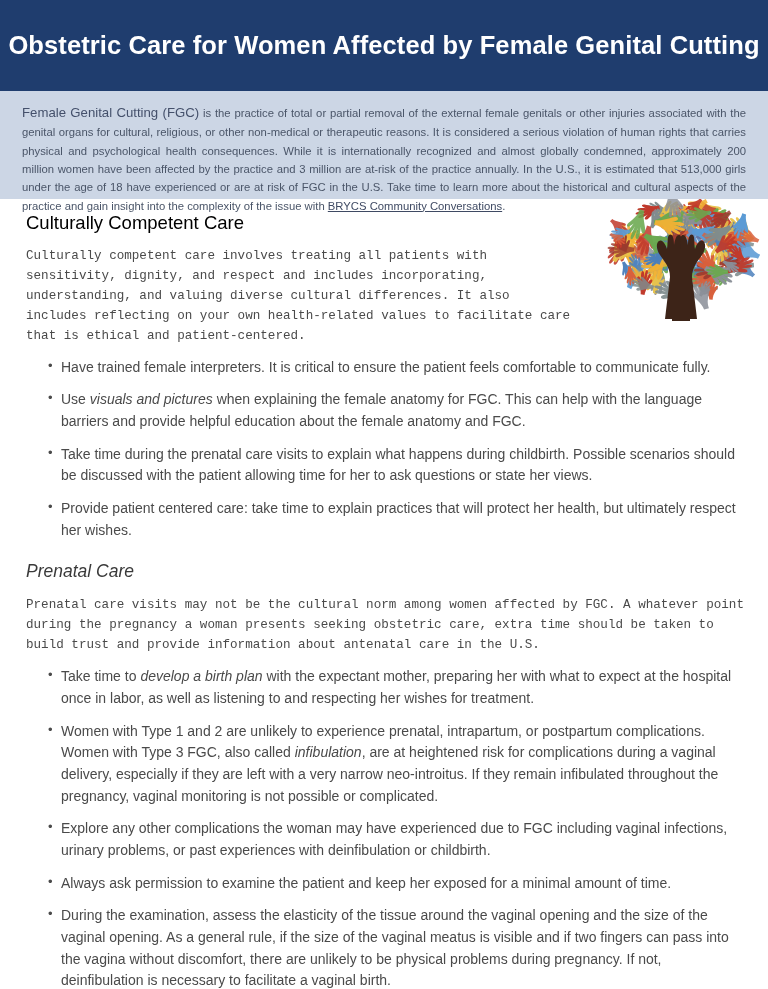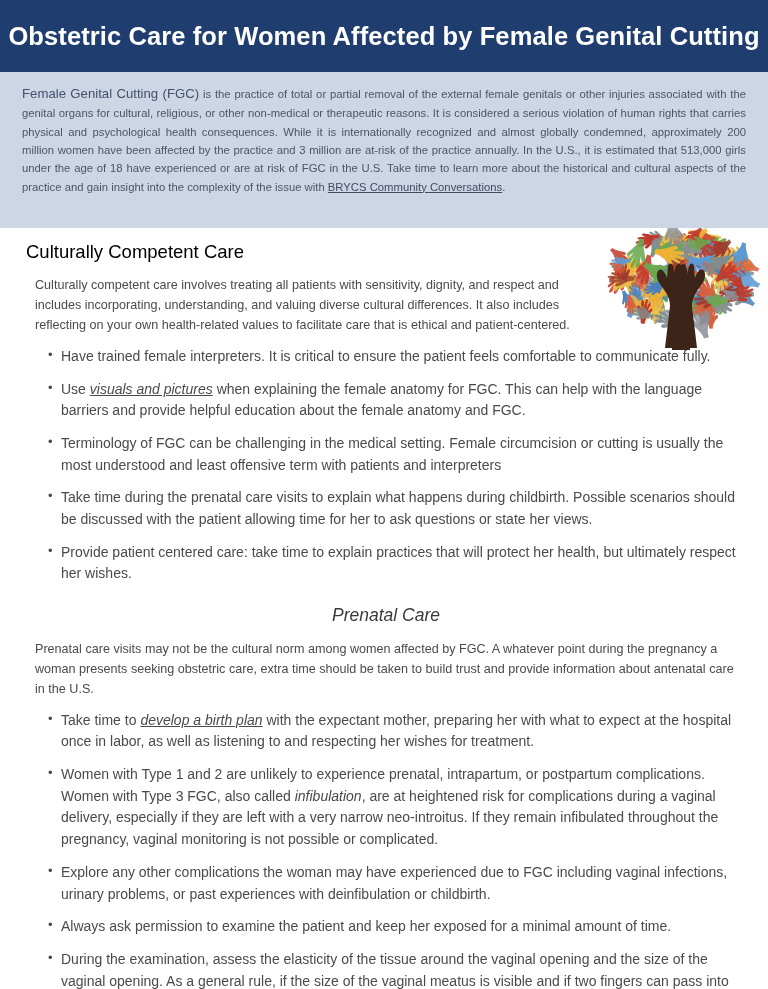--- a/index.html
+++ b/index.html
@@ -12,21 +12,21 @@
     height: 989px;
     overflow: hidden;
     font-family: "Liberation Sans", sans-serif;
     color: #3f3f3f;
     position: relative;
   }
 
   
   .title-band {
     background: #1f3d6e;
-    height: 72px;
+    height: 91px;
     display: flex;
     align-items: center;
     justify-content: center;
     padding: 0 24px;
     box-sizing: border-box;
   }
   .title-band .doc-title {
     color: #ffffff;
     font-size: 25.5px;
     font-weight: 600;
@@ -34,21 +34,21 @@
     line-height: 1.1;
     text-align: center;
     white-space: nowrap;
   }
 
   
   .intro-block {
     background: #ccd6e5;
     padding: 11px 22px 12px 22px;
     box-sizing: border-box;
-    height: 156px;
+    height: 108px;
   }
   .intro-text {
     font-size: 11.3px;
     line-height: 1.62;
     color: #4a5568;
     text-align: justify;
     margin: 0;
   }
   .intro-text .lead {
     font-size: 13.2px;
@@ -78,21 +78,22 @@
     font-style: italic;
     font-size: 17.5px;
     color: #3a3a3a;
     margin: 0 0 14px 0;
   }
 
   .para {
     font-size: 12.6px;
     line-height: 1.58;
     color: #4a4a4a;
-    margin: 0 0 8px 9px;
+    margin: 0 0 8px 0;
+    font-family: Liberation Mono, monospace;
   }
   .para.narrow {
     max-width: 545px;
   }
 
   ul.bullets {
     list-style: none;
     margin: 10px 0 0 0;
     padding: 0 0 0 22px;
   }
@@ -109,21 +110,20 @@
     position: absolute;
     left: 0;
     top: -1px;
     font-size: 13px;
     color: #4a4a4a;
   }
 
   .ital { font-style: italic; }
   .ital-link {
     font-style: italic;
-    text-decoration: underline;
     color: #4a4a4a;
     cursor: pointer;
   }
 
   
   .tree-figure {
     position: absolute;
     right: 8px;
     top: 0;
     width: 158px;
@@ -292,26 +292,25 @@
       </g>
     </svg>
   </div>
 
   <h2 class="h-section">Culturally Competent Care</h2>
   <p class="para narrow">Culturally competent care involves treating all patients with sensitivity, dignity, and respect and includes incorporating, understanding, and valuing diverse cultural differences. It also includes reflecting on your own health-related values to facilitate care that is ethical and patient-centered.</p>
 
   <ul class="bullets">
     <li><span>Have trained female interpreters. It is critical to ensure the patient feels comfortable to communicate fully.</span></li>
     <li><span>Use </span><a class="ital-link">visuals and pictures</a><span> when explaining the female anatomy for FGC. This can help with the language barriers and provide helpful education about the female anatomy and FGC.</span></li>
-    <li><span>Terminology of FGC can be challenging in the medical setting. Female circumcision or cutting is usually the most understood and least offensive term with patients and interpreters</span></li>
     <li><span>Take time during the prenatal care visits to explain what happens during childbirth. Possible scenarios should be discussed with the patient allowing time for her to ask questions or state her views.</span></li>
     <li><span>Provide patient centered care: take time to explain practices that will protect her health, but ultimately respect her wishes.</span></li>
   </ul>
 
-  <h2 class="h-section italic" style="margin-top:20px;text-align:center;">Prenatal Care</h2>
+  <h2 class="h-section italic" style="margin-top:20px;">Prenatal Care</h2>
   <p class="para">Prenatal care visits may not be the cultural norm among women affected by FGC. A whatever point during the pregnancy a woman presents seeking obstetric care, extra time should be taken to build trust and provide information about antenatal care in the U.S.</p>
 
   <ul class="bullets">
     <li><span>Take time to </span><a class="ital-link">develop a birth plan</a><span> with the expectant mother, preparing her with what to expect at the hospital once in labor, as well as listening to and respecting her wishes for treatment.</span></li>
     <li><span>Women with Type 1 and 2 are unlikely to experience prenatal, intrapartum, or postpartum complications. Women with Type 3 FGC, also called </span><span class="ital">infibulation</span><span>, are at heightened risk for complications during a vaginal delivery, especially if they are left with a very narrow neo-introitus. If they remain infibulated throughout the pregnancy, vaginal monitoring is not possible or complicated.</span></li>
     <li><span>Explore any other complications the woman may have experienced due to FGC including vaginal infections, urinary problems, or past  experiences with deinfibulation or childbirth.</span></li>
     <li><span>Always ask permission to examine the patient and keep her exposed for a minimal amount of time.</span></li>
     <li><span>During the examination, assess the elasticity of the tissue around the vaginal opening and the size of the vaginal opening. As a general rule, if the size of the vaginal meatus is visible and if two fingers can pass into the vagina without discomfort, there are unlikely to be  physical problems during pregnancy. If not, deinfibulation is necessary to facilitate a vaginal birth.</span></li>
   </ul>
 

